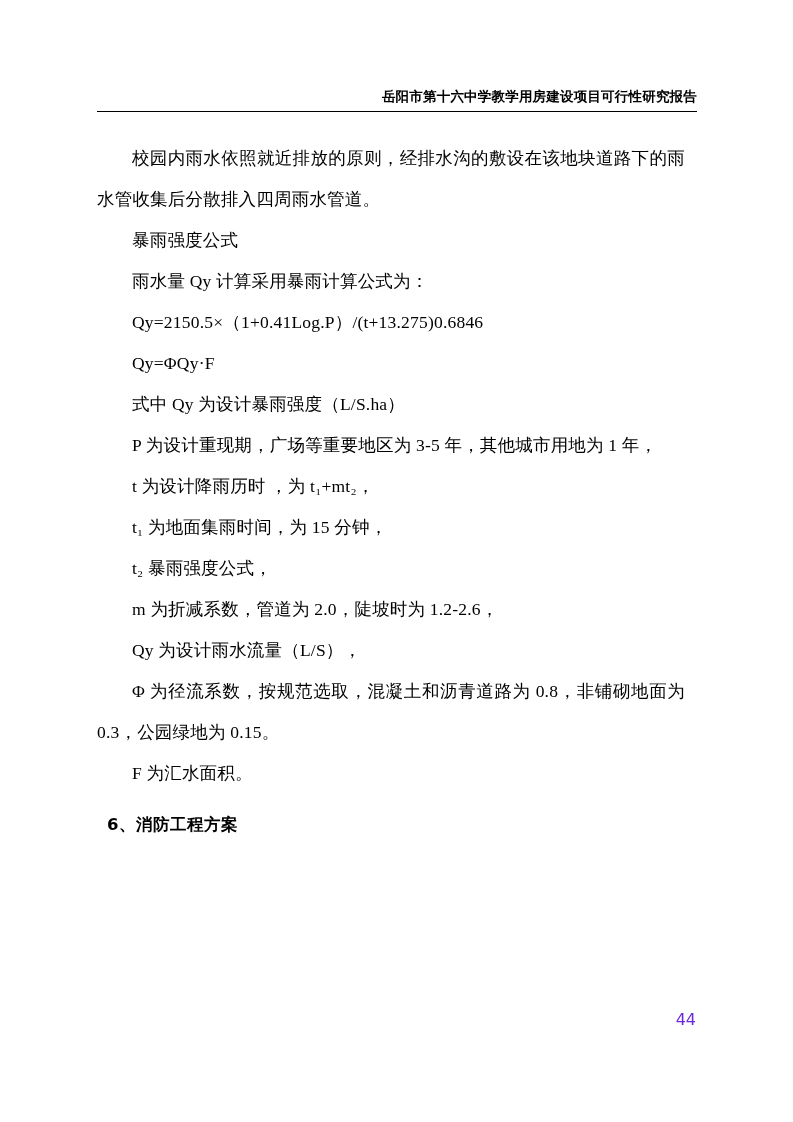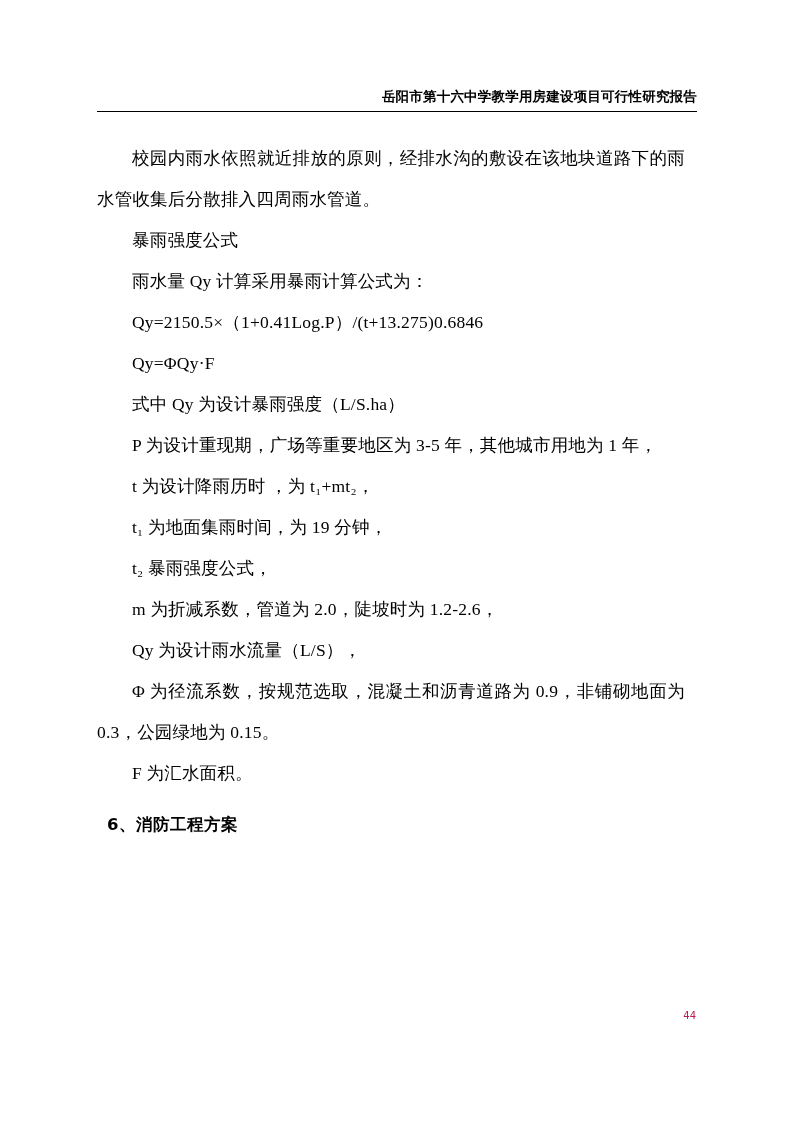--- a/index.html
+++ b/index.html
@@ -55,47 +55,47 @@
     font-size: 16.5px;
     line-height: 41px;
     margin: 10px;
     letter-spacing: 0.5px;
   }
   .page-number {
     position: absolute;
     right: 97px;
     top: 1010px;
     font-family: "DejaVu Sans", sans-serif;
-    font-size: 10px;
-    color: #be185d;
+    font-size: 16px;
+    color: #6d28d9;
   }
 </style>
 </head>
 <body>
 
 <div class="page">
 
   <div class="content">
 
     <div class="header-row">岳阳市第十六中学教学用房建设项目可行性研究报告</div>
     <div class="header-rule"></div>
 
     <p class="body-line indent">校园内雨水依照就近排放的原则，经排水沟的敷设在该地块道路下的雨水管收集后分散排入四周雨水管道。</p>
     <p class="body-line indent">暴雨强度公式</p>
     <p class="body-line indent">雨水量 Qy 计算采用暴雨计算公式为：</p>
     <p class="body-line indent">Qy=2150.5×（1+0.41Log.P）/(t+13.275)0.6846</p>
     <p class="body-line indent">Qy=ΦQy·F</p>
     <p class="body-line indent">式中 Qy 为设计暴雨强度（L/S.ha）</p>
     <p class="body-line indent">P 为设计重现期，广场等重要地区为 3-5 年，其他城市用地为 1 年，</p>
     <p class="body-line indent">t 为设计降雨历时 ，为 t₁+mt₂，</p>
-    <p class="body-line indent">t₁ 为地面集雨时间，为 19 分钟，</p>
+    <p class="body-line indent">t₁ 为地面集雨时间，为 15 分钟，</p>
     <p class="body-line indent">t₂ 暴雨强度公式，</p>
     <p class="body-line indent">m 为折减系数，管道为 2.0，陡坡时为 1.2-2.6，</p>
     <p class="body-line indent">Qy 为设计雨水流量（L/S），</p>
-    <p class="body-line indent">Φ 为径流系数，按规范选取，混凝土和沥青道路为 0.9，非铺砌地面为 0.3，公园绿地为 0.15。</p>
+    <p class="body-line indent">Φ 为径流系数，按规范选取，混凝土和沥青道路为 0.8，非铺砌地面为 0.3，公园绿地为 0.15。</p>
     <p class="body-line indent">F 为汇水面积。</p>
 
     <p class="heading">6、消防工程方案</p>
 
   </div>
 
   <div class="page-number">44</div>
 
 </div>
 

